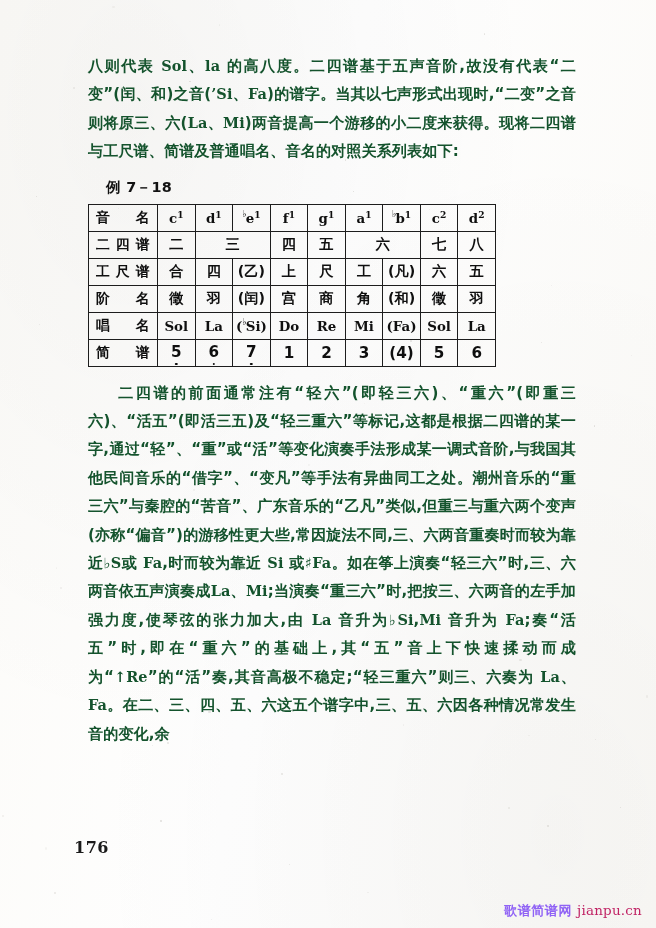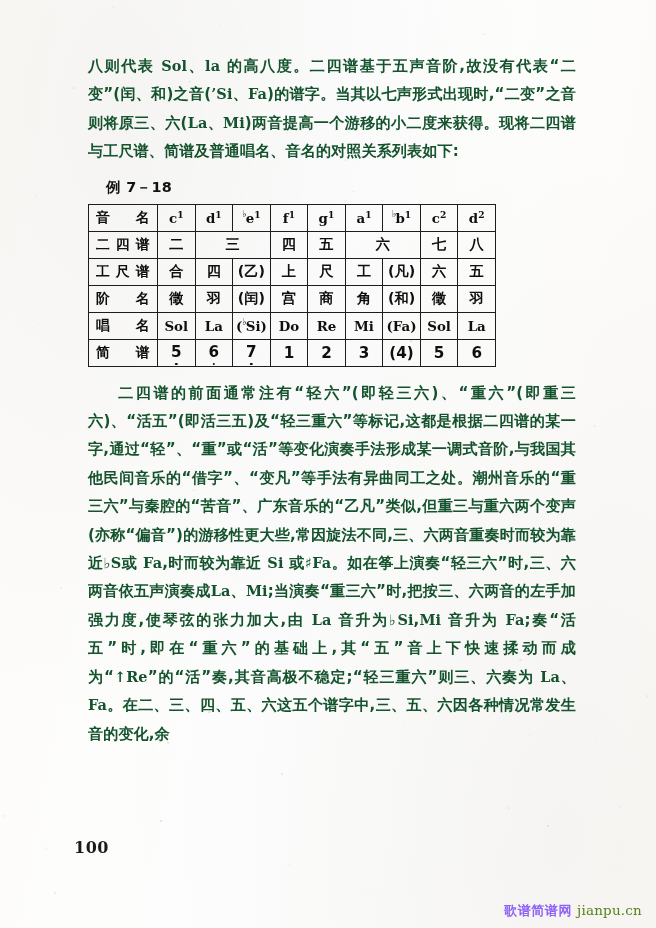--- a/index.html
+++ b/index.html
@@ -165,21 +165,21 @@
   .watermark .wm-cn {
     font-family: "DejaVu Sans", "Liberation Sans", sans-serif;
     font-size: 13px;
     color: #8b5cf6;
     letter-spacing: 0.6px;
     font-weight: bold;
   }
   .watermark .wm-en {
     font-family: "DejaVu Serif", "Liberation Serif", serif;
     font-size: 13.5px;
-    color: #4d7c0f;
+    color: #be185d;
     letter-spacing: 0.2px;
   }
 </style>
 </head>
 <body>
 
 <div class="page-scan"></div>
 
 <div class="content">
 
@@ -261,21 +261,21 @@
             <td colspan="1" class="jianpu">6</td>
           </tr>
         </tbody>
     </table>
   </div>
 
   <div class="para indent" id="para-two" style="margin-top:12px;">二四谱的前面通常注有“轻六”(即轻三六)、“重六”(即重三六)、“活五”(即活三五)及“轻三重六”等标记,这都是根据二四谱的某一字,通过“轻”、“重”或“活”等变化演奏手法形成某一调式音阶,与我国其他民间音乐的“借字”、“变凡”等手法有异曲同工之处。潮州音乐的“重三六”与秦腔的“苦音”、广东音乐的“乙凡”类似,但重三与重六两个变声(亦称“偏音”)的游移性更大些,常因旋法不同,三、六两音重奏时而较为靠近<span class="lat">♭S</span>或 <span class="lat">Fa</span>,时而较为靠近 <span class="lat">Si</span> 或<span class="lat">♯Fa</span>。如在筝上演奏“轻三六”时,三、六两音依五声演奏成<span class="lat">La</span>、<span class="lat">Mi</span>;当演奏“重三六”时,把按三、六两音的左手加强力度,使琴弦的张力加大,由 <span class="lat">La</span> 音升为<span class="lat">♭Si</span>,<span class="lat">Mi</span> 音升为 <span class="lat">Fa</span>;奏“活五”时,即在“重六”的基础上,其“五”音上下快速揉动而成为“<span class="lat">↑Re</span>”的“活”奏,其音高极不稳定;“轻三重六”则三、六奏为 <span class="lat">La</span>、<span class="lat">Fa</span>。在二、三、四、五、六这五个谱字中,三、五、六因各种情况常发生音的变化,余</div>
 
 </div>
 
-<div class="page-num">100</div>
+<div class="page-num">176</div>
 
 <div class="watermark">
   <span class="wm-cn">歌谱简谱网</span>
   <span class="wm-en">jianpu.cn</span>
 </div>
 
 <div class="speck" style="width: 1.1312px; height: 1.1312px; left: 362.13px; top: 699.182px; opacity: 0.45;"></div>
 <div class="speck" style="width: 1.5585px; height: 1.5585px; left: 35.6314px; top: 195.711px; opacity: 0.45;"></div>
 <div class="speck" style="width: 0.982672px; height: 0.982672px; left: 378.286px; top: 417.289px; opacity: 0.43;"></div>
 <div class="speck" style="width: 1.53886px; height: 1.53886px; left: 402.944px; top: 724.307px; opacity: 0.17;"></div>

